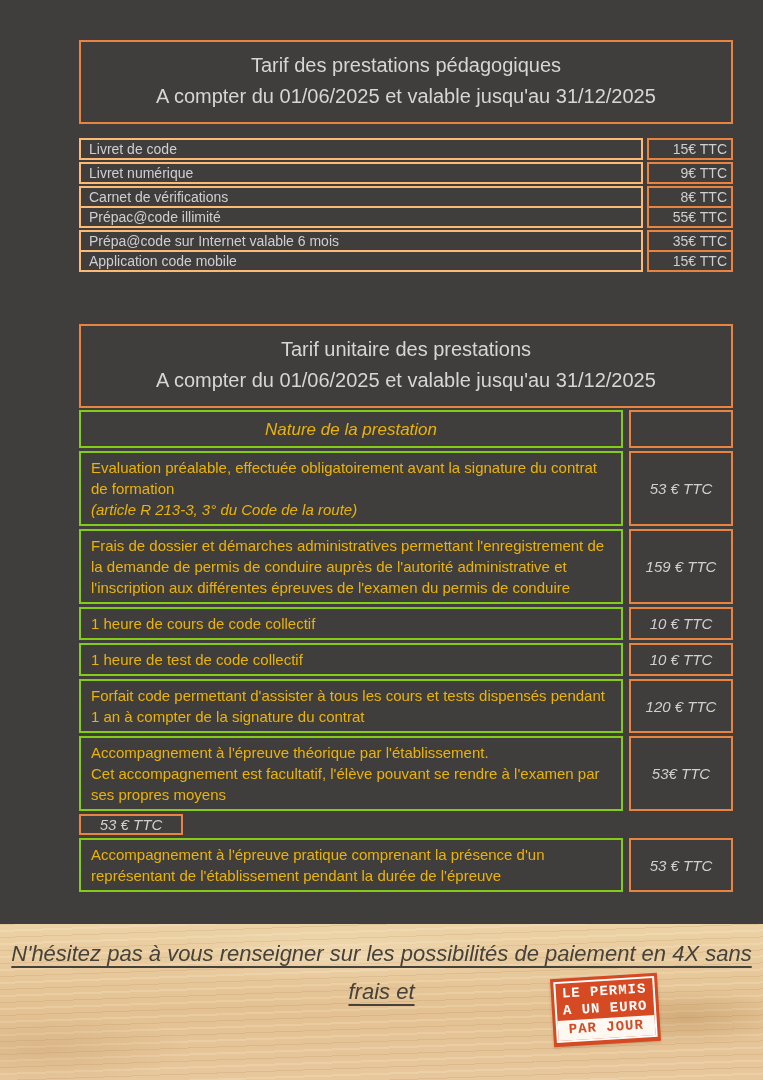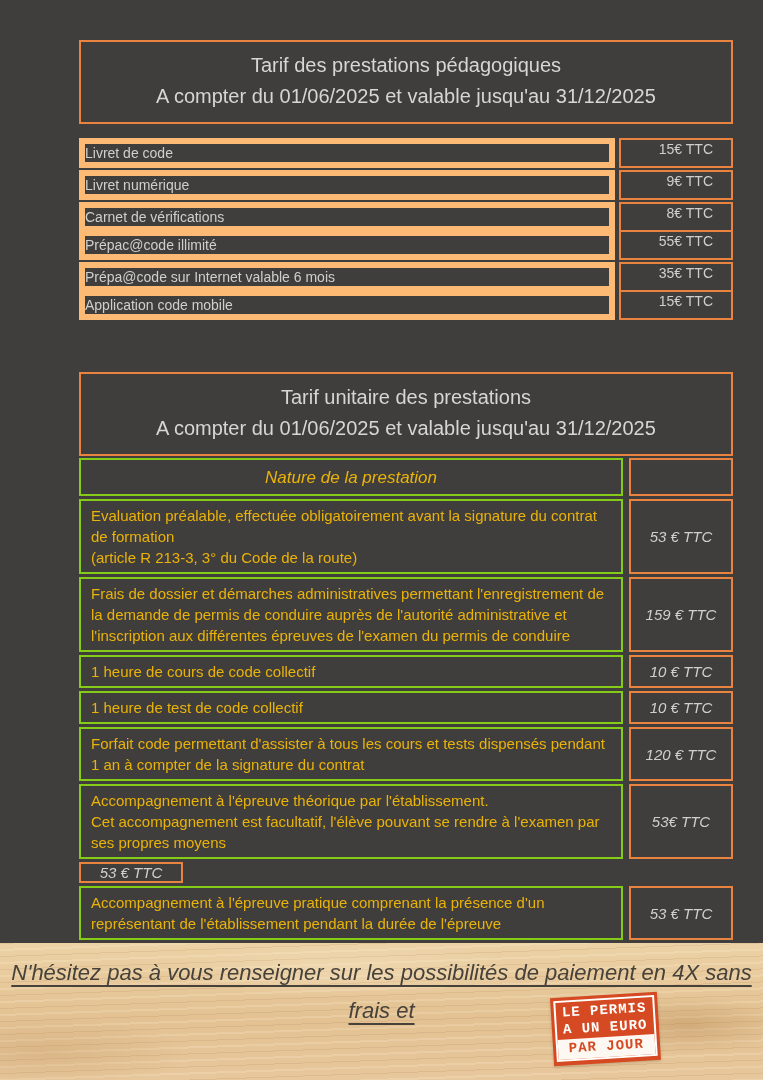--- a/index.html
+++ b/index.html
@@ -24,27 +24,27 @@
     line-height:31px;
     margin-top:40px;
   }
   .header-box.box2{margin-top:52px;}
 
   
   .t1{margin-top:14px;}
   .t1-row{display:flex;column-gap:4px;margin-bottom:2px;}
   .t1-row.joined{margin-top:-4px;}
   .t1-label{
-    flex:1;border:6px solid #fdba74;color:#cfcfcf;
-    font-size:14px;line-height:16px;padding:1px 0;
+    flex:1;border:2px solid #fdba74;color:#cfcfcf;
+    font-size:14px;line-height:16px;padding:1px 8px;
     font-weight:300;white-space:nowrap;overflow:hidden;
   }
   .t1-price{
     width:74px;border:2px solid #e8843f;color:#cfcfcf;
-    font-size:14px;line-height:16px;padding:1px 18px;
+    font-size:14px;line-height:16px;padding:1px 4px;
     text-align:right;font-weight:300;
   }
 
   
   .t2{margin-top:2px;}
   .t2-row{display:flex;column-gap:6px;margin-bottom:3px;align-items:stretch;}
   .t2-label{
     flex:1;border:2px solid #84cc16;color:#eab308;
     font-size:15px;line-height:21px;padding:4px 10px;
     font-weight:300;white-space:pre-line;
@@ -56,21 +56,21 @@
     font-style:italic;font-size:17px;padding:5px 10px;
     align-items:center;min-height:24px;
   }
   .t2-price{
     width:100px;border:2px solid #e8843f;color:#cfcfcf;
     font-size:15px;font-weight:300;
     display:flex;align-items:center;justify-content:center;
     text-align:center;
     font-style:italic;
   }
-  .note{text-align:right;}
+  .note{font-style:italic;text-align:right;}
 
   
   .banner{
     margin-top:auto;
     height:156px;
     position:relative;
     background:
       radial-gradient(ellipse 150px 45px at 90% 60%, rgba(168,118,62,0.30), transparent 65%),
       radial-gradient(ellipse 220px 55px at 6% 80%, rgba(180,132,74,0.22), transparent 65%),
       radial-gradient(ellipse 260px 40px at 45% 20%, rgba(255,244,219,0.28), transparent 70%),

